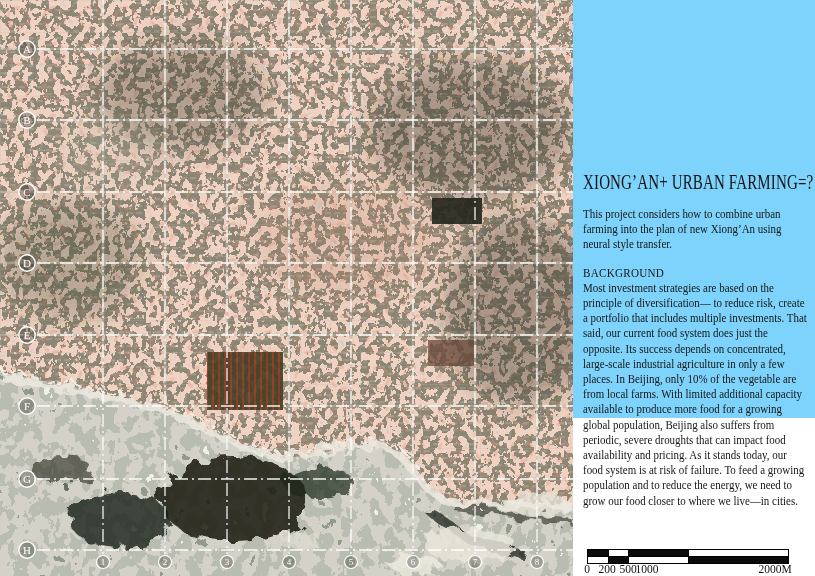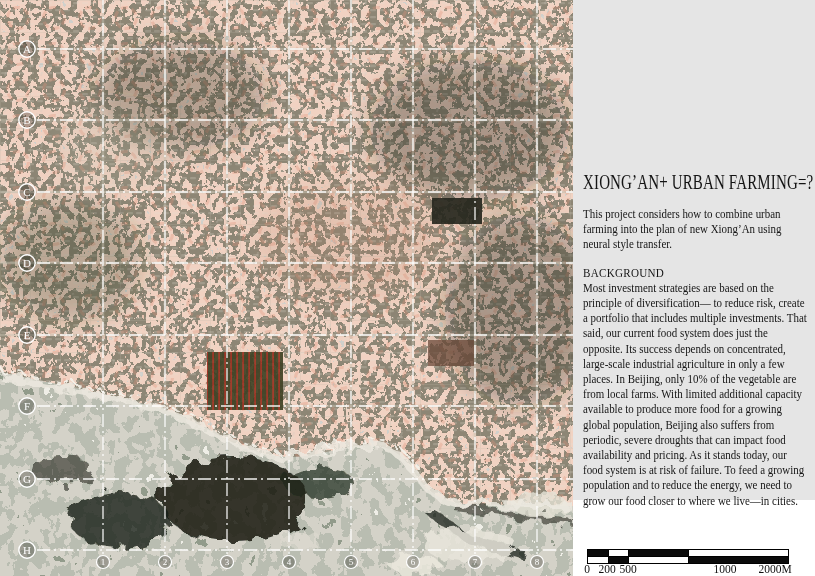--- a/index.html
+++ b/index.html
@@ -1,19 +1,19 @@
 <!DOCTYPE html>
 <html><head>
 <meta charset="utf-8">
 <style>
   html,body{margin:0;padding:0;background:#ffffff;}
   .board{position:relative;width:815px;height:576px;background:#ffffff;overflow:hidden;
          font-family:"Liberation Serif", serif;color:#151515;}
   .map-wrap{position:absolute;left:0;top:0;width:573px;height:576px;}
-  .panel{position:absolute;left:573px;top:0;width:242px;height:500px;background:#e5e5e5;}
+  .panel{position:absolute;left:573px;top:0;width:242px;height:418px;background:#7dd3fc;}
   .panel-inner{padding:170px 0 0 10px;}
   .title{margin:0 0 13px 0;font-size:20px;font-weight:normal;line-height:24px;white-space:nowrap;
          width:320px;transform:scaleX(0.75);transform-origin:0 50%;letter-spacing:0.2px;color:#141414;}
   .textcol{width:252px;transform:scaleX(0.89);transform-origin:0 0;}
   .intro{margin:0 0 13px 0;font-size:12.3px;line-height:15.2px;}
   .section-heading{margin:0;font-size:12.5px;line-height:15.2px;font-weight:normal;letter-spacing:0.3px;}
   .section-body{margin:0;font-size:12.3px;line-height:15.2px;}
   
   .scalebar{position:absolute;left:587px;top:549px;width:200px;border:1px solid #000;background:#fff;}
   .sb-row{display:flex;height:6px;}
@@ -239,17 +239,17 @@
       <div class="sb-seg sb-white" style="width:20px"></div>
       <div class="sb-seg sb-black" style="width:20px"></div>
       <div class="sb-seg sb-white" style="width:60px"></div>
       <div class="sb-seg sb-black" style="width:100px"></div>
     </div>
   </div>
   <div class="sb-labels">
     <span class="sb-label" style="left:587px">0</span>
     <span class="sb-label" style="left:607px">200</span>
     <span class="sb-label" style="left:628px">500</span>
-    <span class="sb-label" style="left:725px">1000</span>
+    <span class="sb-label" style="left:647px">1000</span>
     <span class="sb-label" style="left:775px">2000M</span>
   </div>
 
 </div>
 
 </body></html>

